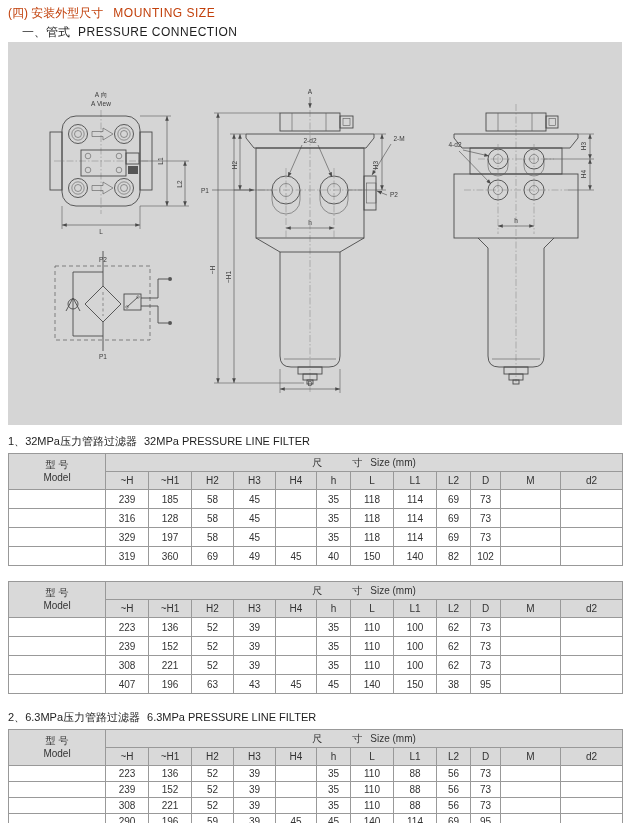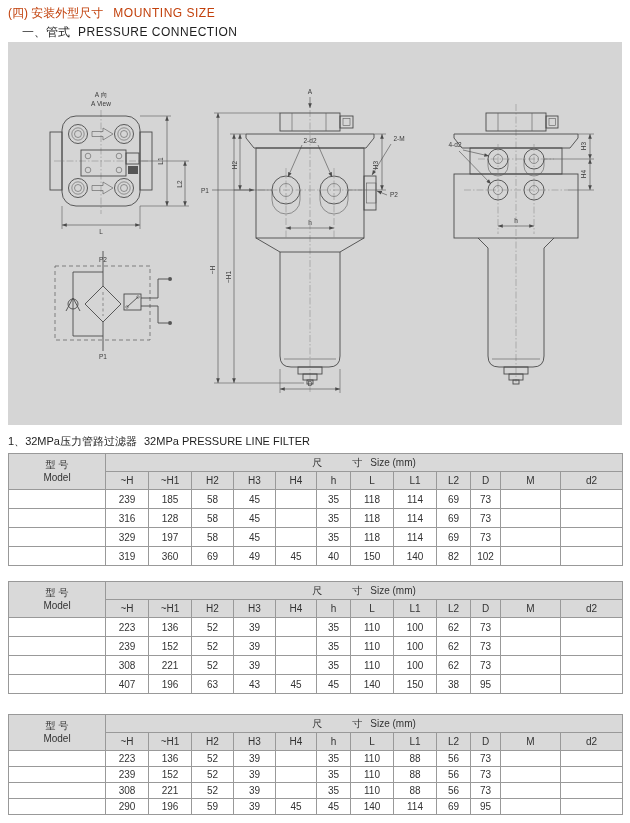--- a/index.html
+++ b/index.html
@@ -481,20 +481,23 @@
           <td>38</td>
           <td>95</td>
           <td></td>
           <td></td>
         </tr>
       </tbody>
   </table>
 </div>
 
 <div class="section" style="top:710px">
+  <div class="sec-title">
+    <span>2、</span><span>6.3MPa压力管路过滤器</span><span class="en">6.3MPa PRESSURE LINE FILTER</span>
+  </div>
   <table class="spec compact">
     <colgroup>
       <col style="width:97px">
         <col style="width:43px">
         <col style="width:43px">
         <col style="width:42px">
         <col style="width:42px">
         <col style="width:41px">
         <col style="width:34px">
         <col style="width:43px">

